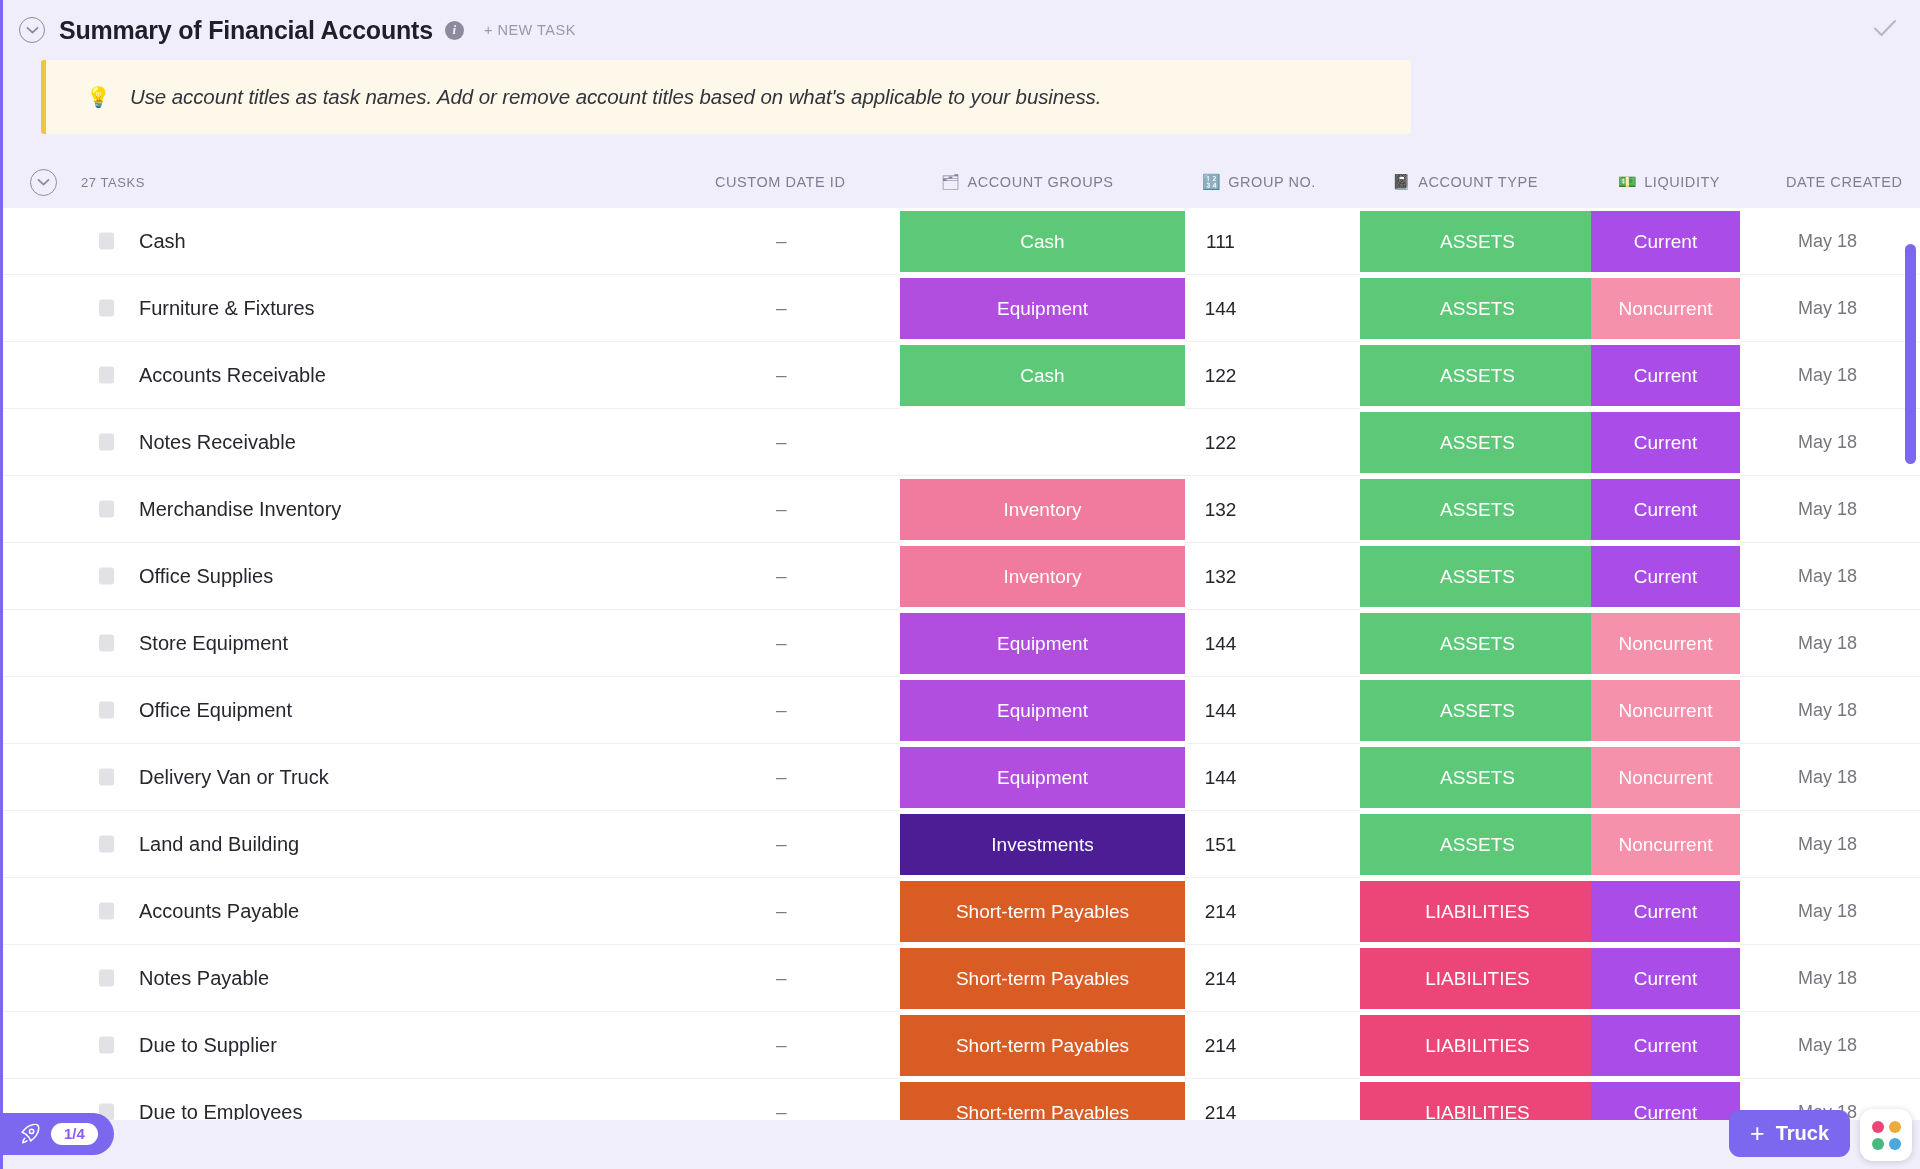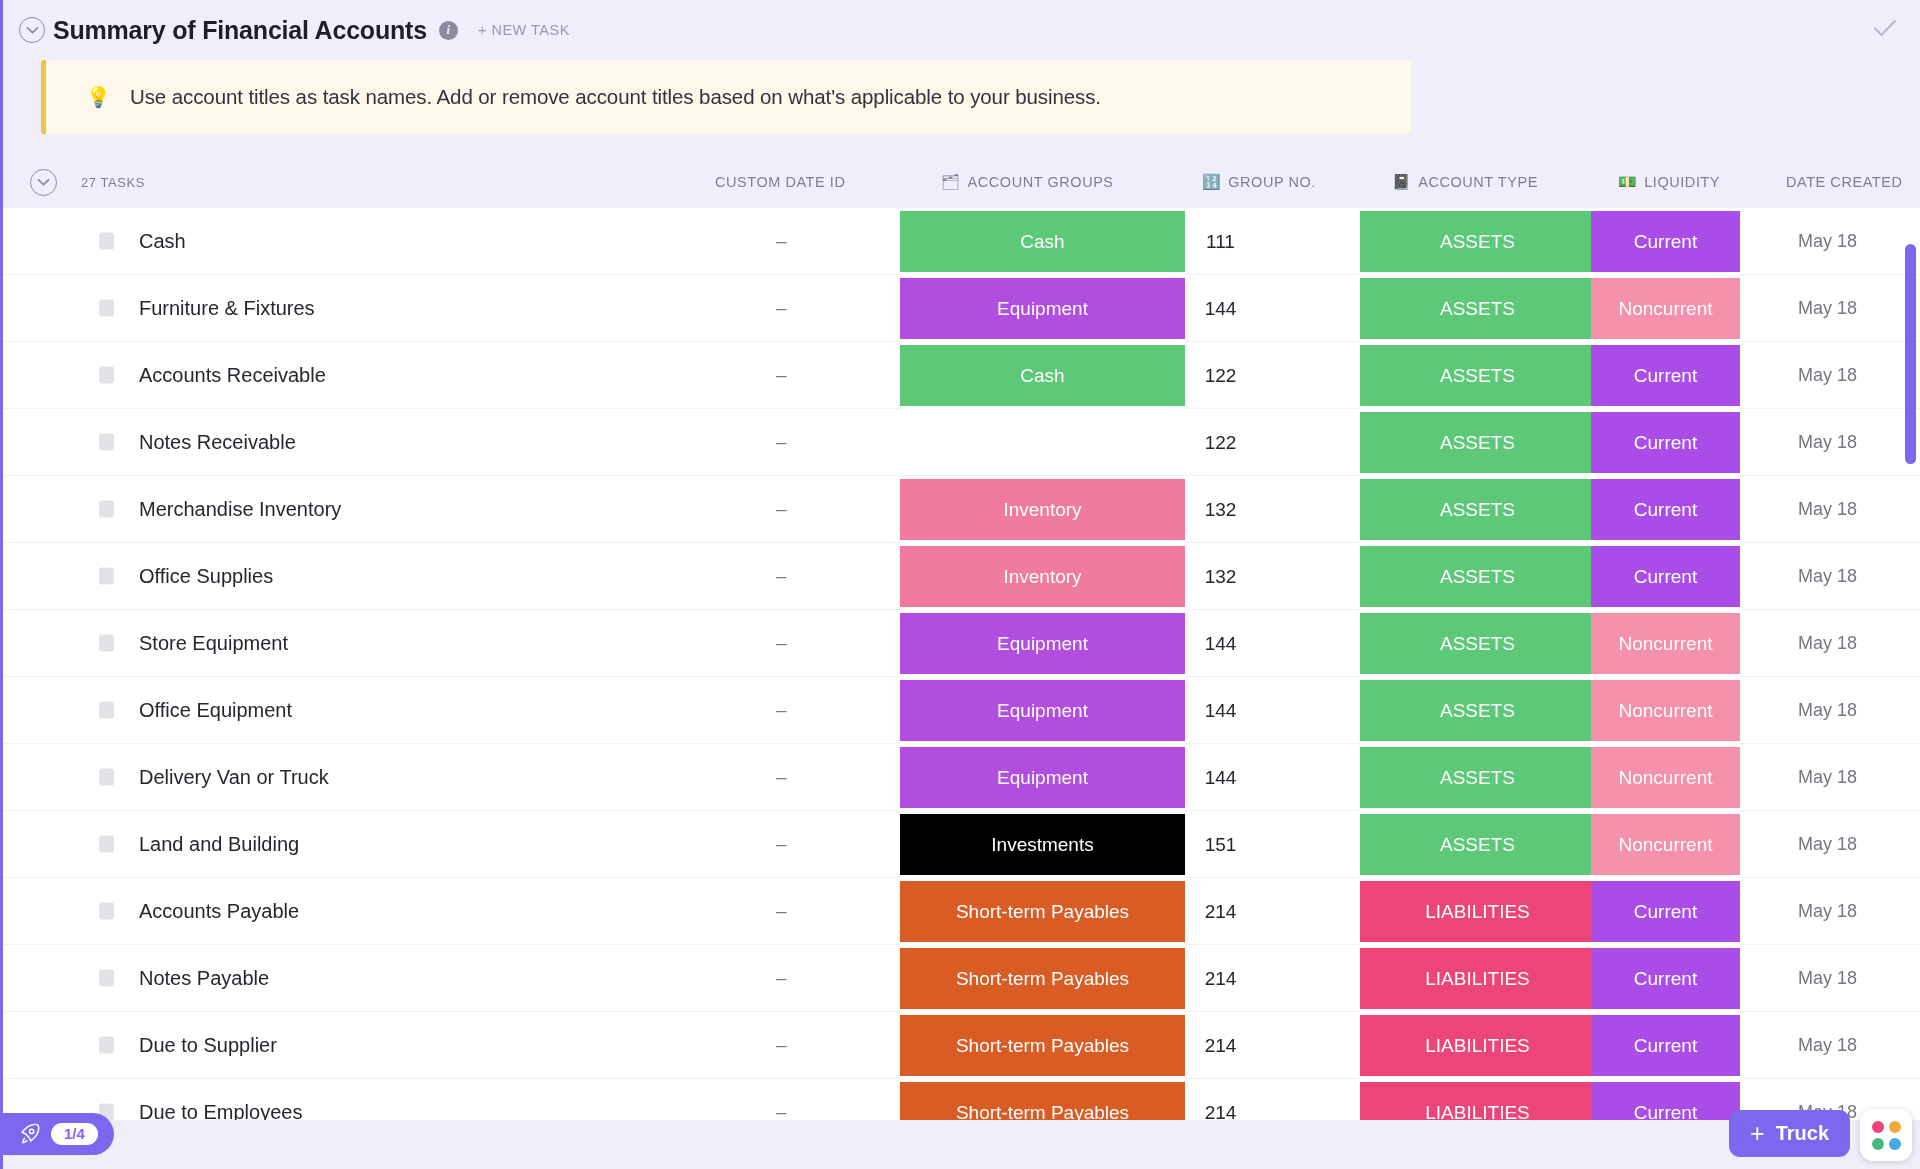--- a/index.html
+++ b/index.html
@@ -31,21 +31,21 @@
     border-radius: 50%;
     display: flex; align-items: center; justify-content: center;
     flex: 0 0 auto;
     cursor: pointer;
   }
   .collapse-chevron svg { display:block; }
   .view-title {
     font-size: 25px;
     font-weight: 700;
     color: #1f1f28;
-    margin-left: 8px;
+    margin-left: 14px;
     letter-spacing: -0.2px;
     white-space: nowrap;
   }
   .info-icon {
     width: 19px; height: 19px;
     border-radius: 50%;
     background: #8c8a9c;
     color: #f0eefb;
     font-size: 13px;
     font-weight: 700;
@@ -86,20 +86,21 @@
   .bulb-icon {
     position: absolute;
     left: 40px; top: 50%;
     transform: translateY(-50%);
     font-size: 20px;
     line-height: 1;
   }
   .tip-text {
     margin-left: 46px;
     font-size: 20.5px;
+    font-style: italic;
     font-weight: 500;
     color: #33333d;
     letter-spacing: -0.1px;
     white-space: nowrap;
   }
 
   
   .table-head {
     position: relative;
     height: 52px;
@@ -444,21 +445,21 @@
         <div class="tag tag-group" style="background: rgb(177, 78, 224);">Equipment</div>
         <div class="cell-groupno">144</div>
         <div class="tag tag-type" style="background: rgb(93, 200, 120);">ASSETS</div>
         <div class="tag tag-liq" style="background: rgb(245, 145, 170);">Noncurrent</div>
         <div class="cell-date">May 18</div>
       </div>
       <div class="row">
         <div class="row-check"></div>
         <div class="cell-name">Land and Building</div>
         <div class="cell-custom">–</div>
-        <div class="tag tag-group" style="background: #000000;">Investments</div>
+        <div class="tag tag-group" style="background: #4c1d95;">Investments</div>
         <div class="cell-groupno">151</div>
         <div class="tag tag-type" style="background: rgb(93, 200, 120);">ASSETS</div>
         <div class="tag tag-liq" style="background: rgb(245, 145, 170);">Noncurrent</div>
         <div class="cell-date">May 18</div>
       </div>
       <div class="row">
         <div class="row-check"></div>
         <div class="cell-name">Accounts Payable</div>
         <div class="cell-custom">–</div>
         <div class="tag tag-group" style="background: rgb(218, 92, 37);">Short-term Payables</div>

